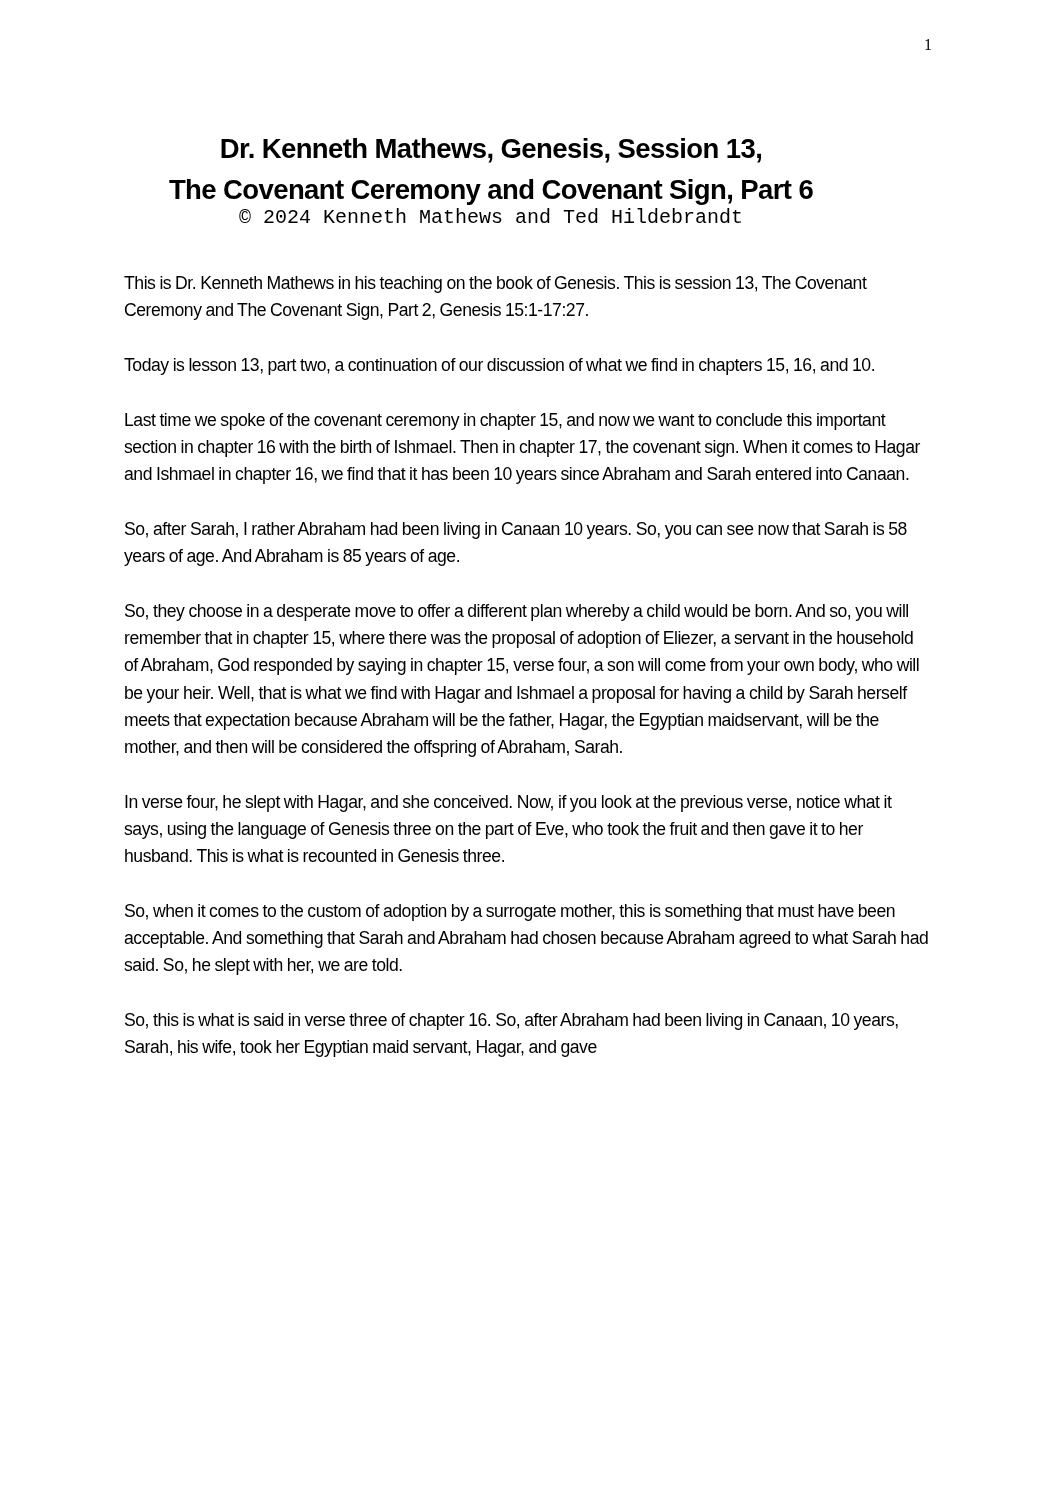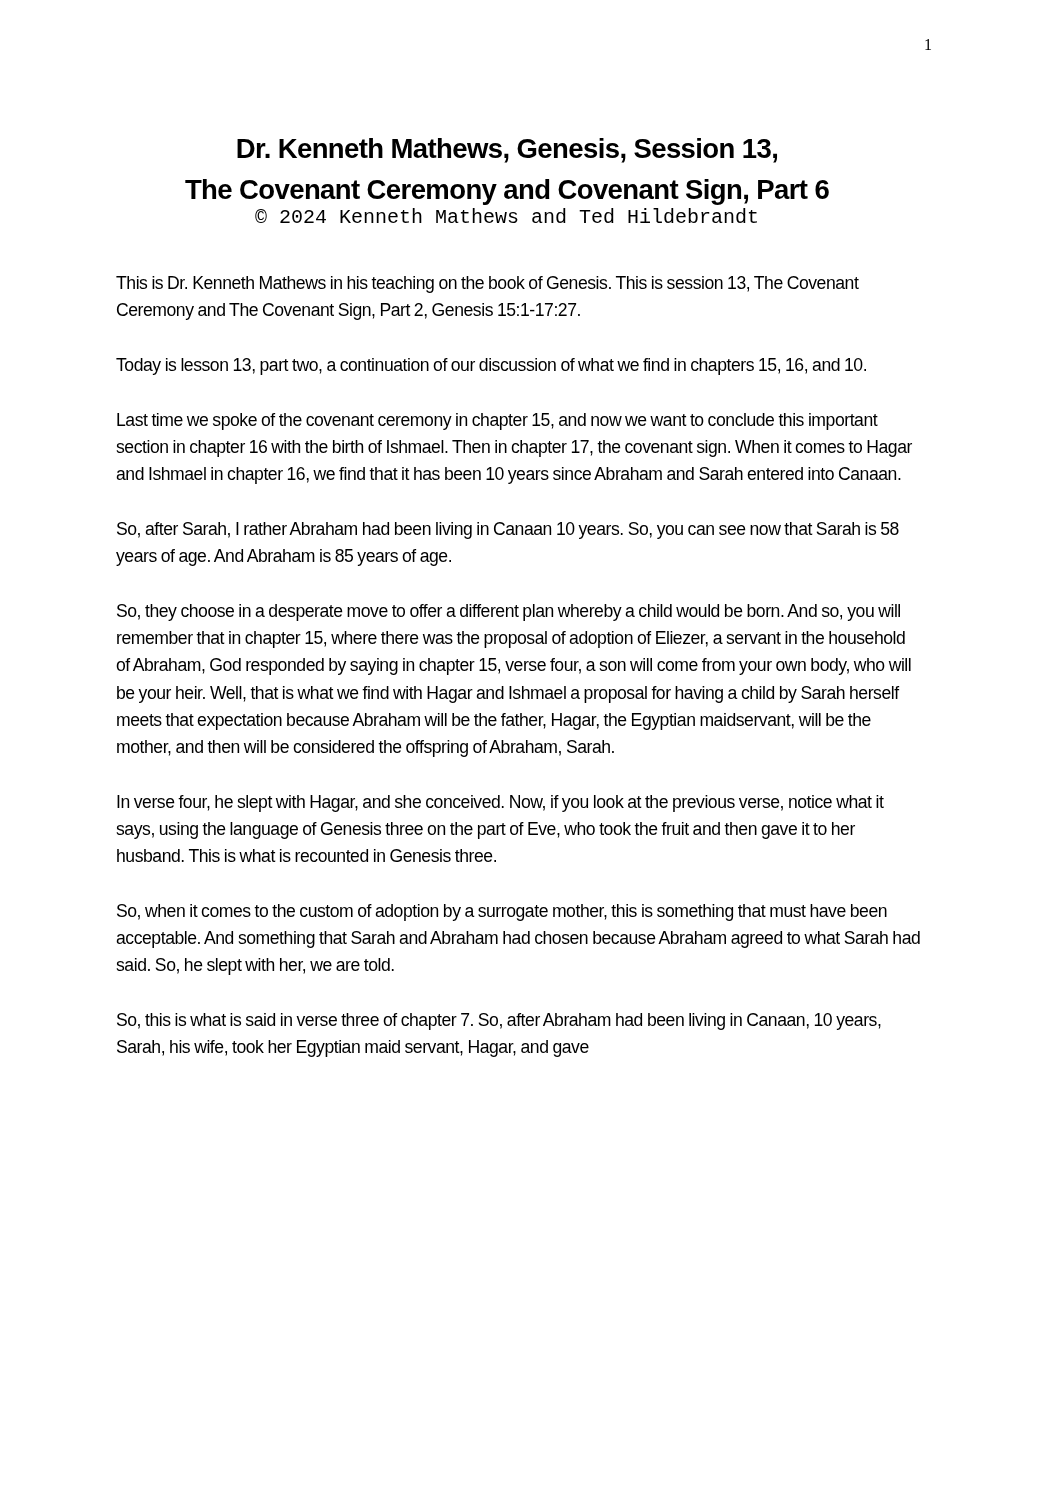--- a/index.html
+++ b/index.html
@@ -1,30 +1,30 @@
 <!DOCTYPE html>
 <html><head>
 <meta charset="utf-8">
 <style>
   html, body { margin: 0; padding: 0; background: #ffffff; }
   body { width: 1058px; height: 1497px; position: relative; overflow: hidden; color: #000; }
   .page-number {
     position: absolute; top: 36px; right: 126px;
     font-family: "Liberation Serif", serif; font-size: 16px;
   }
-  .title-block { position: absolute; top: 128px; left: 0; width: 982px; text-align: center; padding-left: 16px; }
+  .title-block { position: absolute; top: 128px; left: 0; width: 982px; text-align: center; }
   .title-line {
     font-family: "Liberation Sans", sans-serif; font-weight: bold;
     font-size: 27.5px; line-height: 41px; letter-spacing: -0.6px; margin: 0;
   }
   .copyright {
     font-family: Liberation Mono, monospace; font-size: 20px; line-height: 24px; margin-top: -4px;
   }
   .body-text {
-    position: absolute; top: 270px; left: 116px; width: 805px;
+    position: absolute; top: 270px; left: 124px; width: 805px;
   }
   .para {
     font-family: "Liberation Sans", sans-serif; font-size: 17.6px;
     line-height: 27.2px; margin: 0 0 27.6px 0; letter-spacing: -0.45px;
     word-spacing: -0.5px;
   }
 </style>
 </head>
 <body>
 
@@ -37,14 +37,14 @@
 </div>
 
 <div class="body-text">
   <p class="para">This is Dr. Kenneth Mathews in his teaching on the book of Genesis. This is session 13, The Covenant Ceremony and The Covenant Sign, Part 2, Genesis 15:1-17:27.</p>
   <p class="para">Today is lesson 13, part two, a continuation of our discussion of what we find in chapters 15, 16, and 10.</p>
   <p class="para">Last time we spoke of the covenant ceremony in chapter 15, and now we want to conclude this important section in chapter 16 with the birth of Ishmael. Then in chapter 17, the covenant sign. When it comes to Hagar and Ishmael in chapter 16, we find that it has been 10 years since Abraham and Sarah entered into Canaan.</p>
   <p class="para">So, after Sarah, I rather Abraham had been living in Canaan 10 years. So, you can see now that Sarah is 58 years of age. And Abraham is 85 years of age.</p>
   <p class="para">So, they choose in a desperate move to offer a different plan whereby a child would be born. And so, you will remember that in chapter 15, where there was the proposal of adoption of Eliezer, a servant in the household of Abraham, God responded by saying in chapter 15, verse four, a son will come from your own body, who will be your heir. Well, that is what we find with Hagar and Ishmael a proposal for having a child by Sarah herself meets that expectation because Abraham will be the father, Hagar, the Egyptian maidservant, will be the mother, and then will be considered the offspring of Abraham, Sarah.</p>
   <p class="para">In verse four, he slept with Hagar, and she conceived. Now, if you look at the previous verse, notice what it says, using the language of Genesis three on the part of Eve, who took the fruit and then gave it to her husband. This is what is recounted in Genesis three.</p>
   <p class="para">So, when it comes to the custom of adoption by a surrogate mother, this is something that must have been acceptable. And something that Sarah and Abraham had chosen because Abraham agreed to what Sarah had said. So, he slept with her, we are told.</p>
-  <p class="para">So, this is what is said in verse three of chapter 7. So, after Abraham had been living in Canaan, 10 years, Sarah, his wife, took her Egyptian maid servant, Hagar, and gave</p>
+  <p class="para">So, this is what is said in verse three of chapter 16. So, after Abraham had been living in Canaan, 10 years, Sarah, his wife, took her Egyptian maid servant, Hagar, and gave</p>
 </div>
 
 </body></html>

